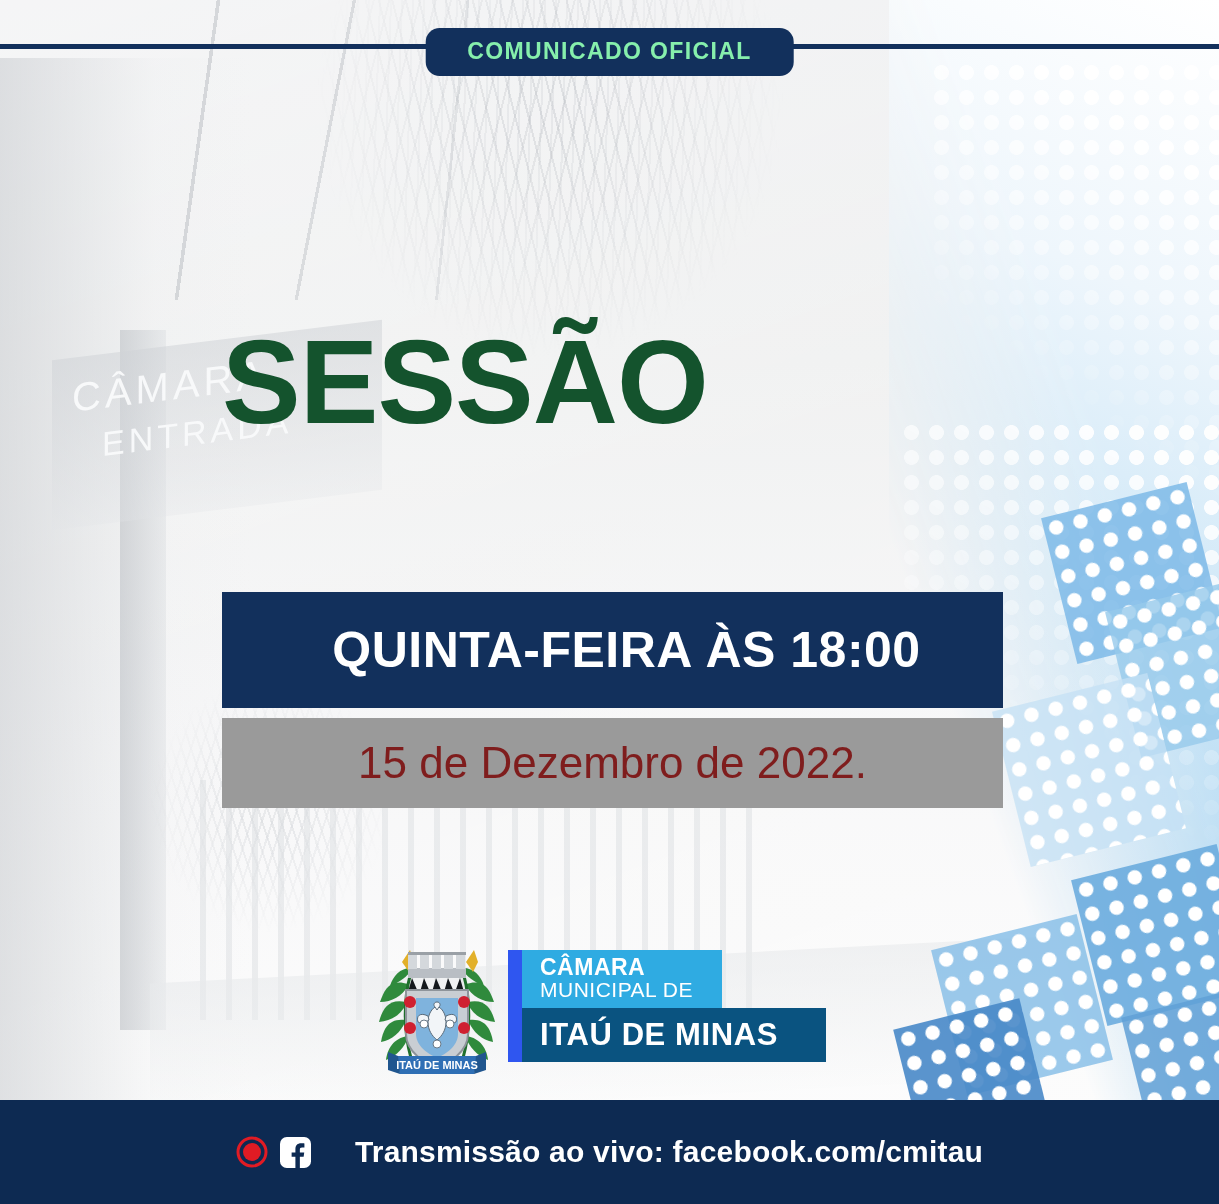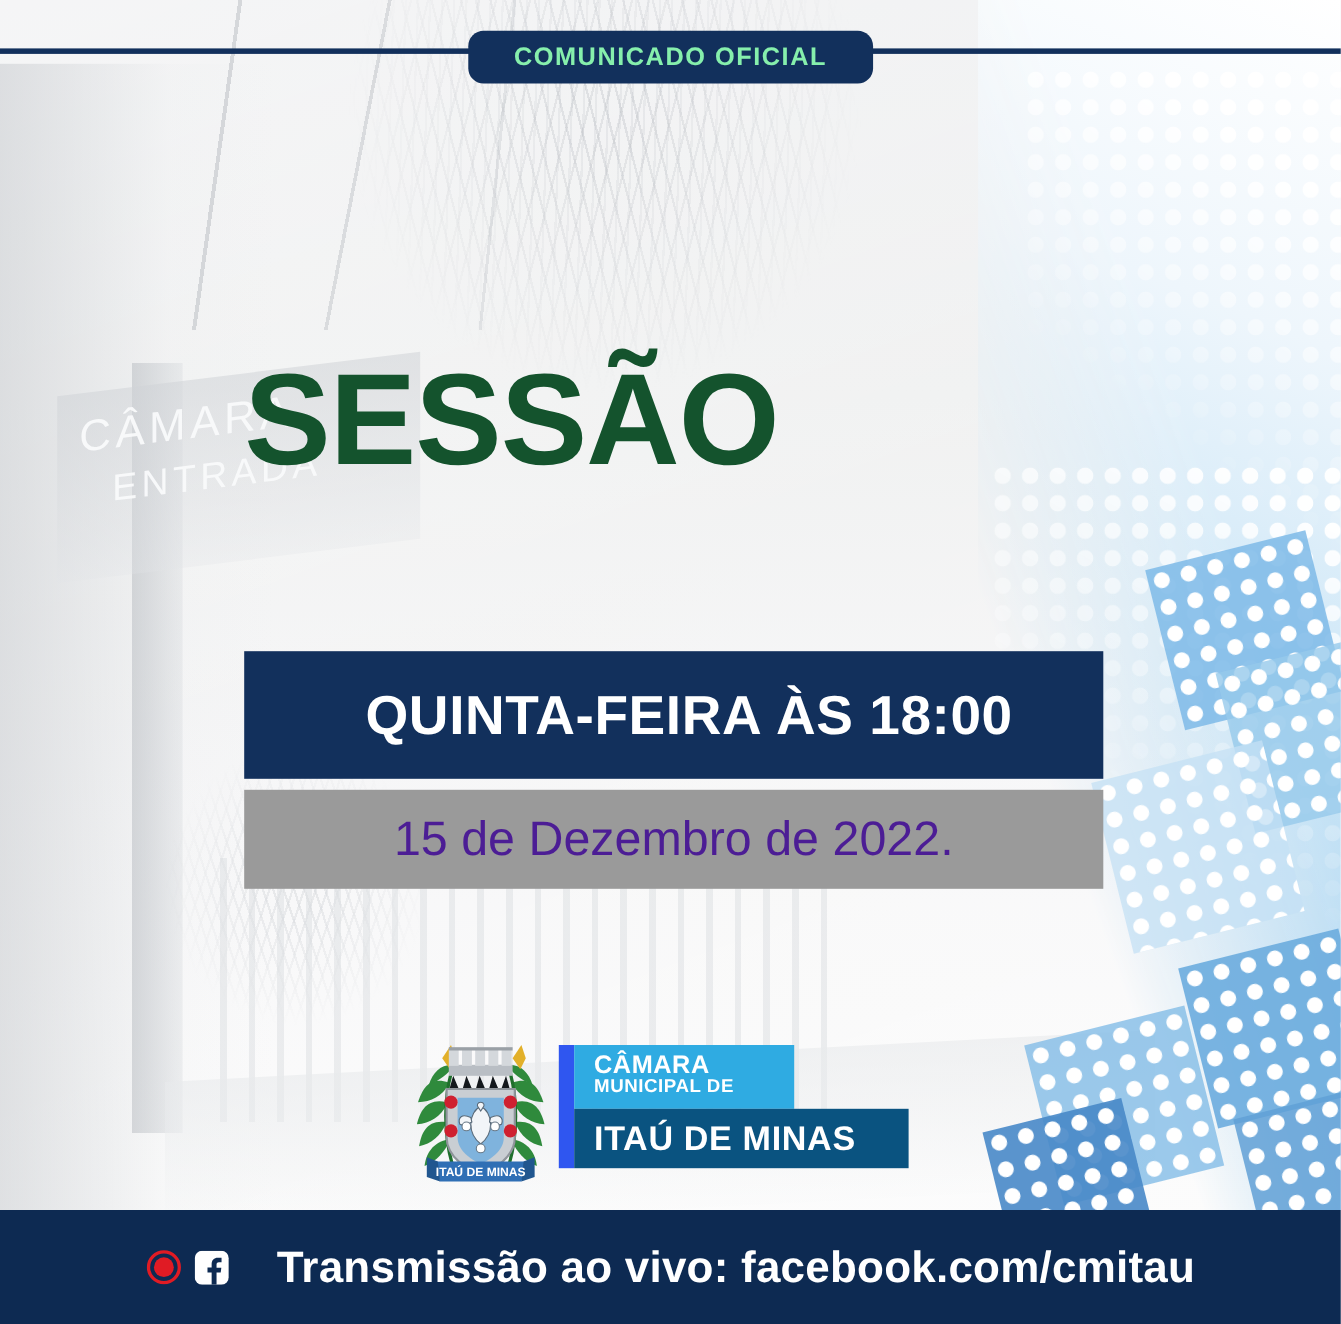--- a/index.html
+++ b/index.html
@@ -164,21 +164,21 @@
     font-size:50px; font-weight:bold; letter-spacing:.5px;
     white-space:nowrap;
   }
   .bar-date{
     position:absolute; left:222px; top:718px; width:781px; height:90px;
     background:#9a9a9a;
     display:flex; align-items:center; justify-content:center;
     z-index:4;
   }
   .bar-date span{
-    color:#4c1d95;
+    color:#7f1d1d;
     font-size:44px; font-weight:normal;
     white-space:nowrap;
     text-align:right;
   }
 
   
   .logo{
     position:absolute; left:378px; top:932px; width:450px; height:148px;
     display:flex; align-items:center; z-index:6;
   }
@@ -190,21 +190,21 @@
     position:absolute; left:0; top:0; width:14px; height:112px;
     background:#2f56f0;
   }
   .logo-cam{
     position:absolute; left:14px; top:0; width:200px; height:58px;
     background:#2fabe2;
     padding:6px 0 0 18px;
     color:#ffffff; line-height:1.02;
   }
   .logo-cam .c1{ display:block; font-size:23px; font-weight:bold; letter-spacing:.5px; }
-  .logo-cam .c2{ display:block; font-size:17px; font-weight:bold; letter-spacing:.5px; }
+  .logo-cam .c2{ display:block; font-size:21px; font-weight:normal; letter-spacing:.5px; }
   .logo-city{
     position:absolute; left:14px; top:58px; width:304px; height:54px;
     background:#0a5380;
     display:flex; align-items:center;
     padding-left:18px;
   }
   .logo-city span{
     color:#ffffff; font-size:31px; font-weight:bold; letter-spacing:.6px;
     white-space:nowrap;
   }
@@ -213,21 +213,21 @@
   .footer{
     position:absolute; left:0; bottom:0; width:1219px; height:104px;
     background:#0d2a52;
     display:flex; align-items:center; justify-content:center;
     gap:12px;
     z-index:7;
   }
   .rec-icon{ width:32px; height:32px; flex:0 0 32px; }
   .fb-icon{ width:31px; height:31px; flex:0 0 31px; }
   .footer-text{
-    color:#ffffff; font-size:40px; font-weight:bold; letter-spacing:.2px;
+    color:#ffffff; font-size:30px; font-weight:bold; letter-spacing:.2px;
     white-space:nowrap;
     margin-left:32px;
   }
 </style>
 </head>
 <body>
 
 <div class="poster">
 
   <div class="bg-photo"></div>

